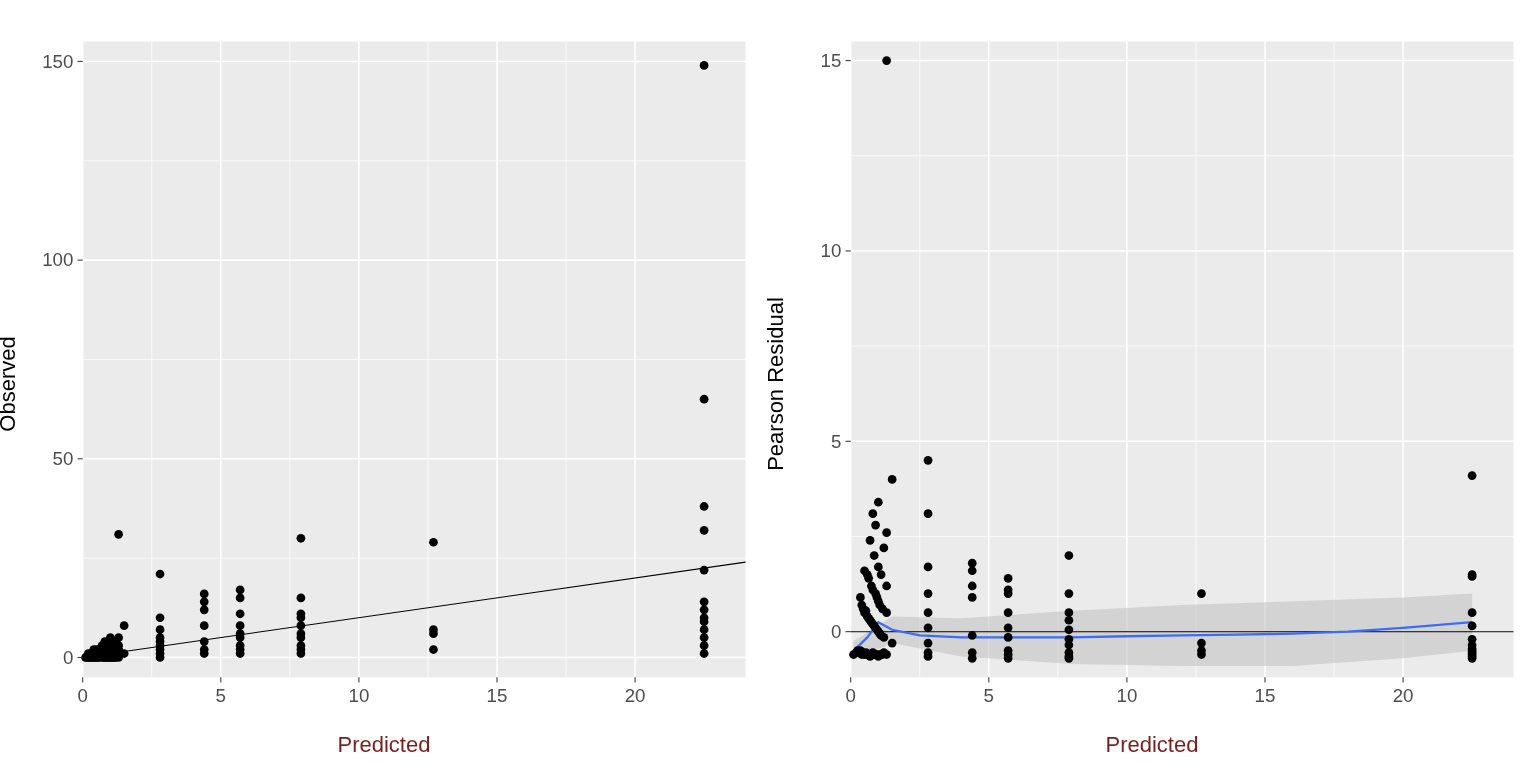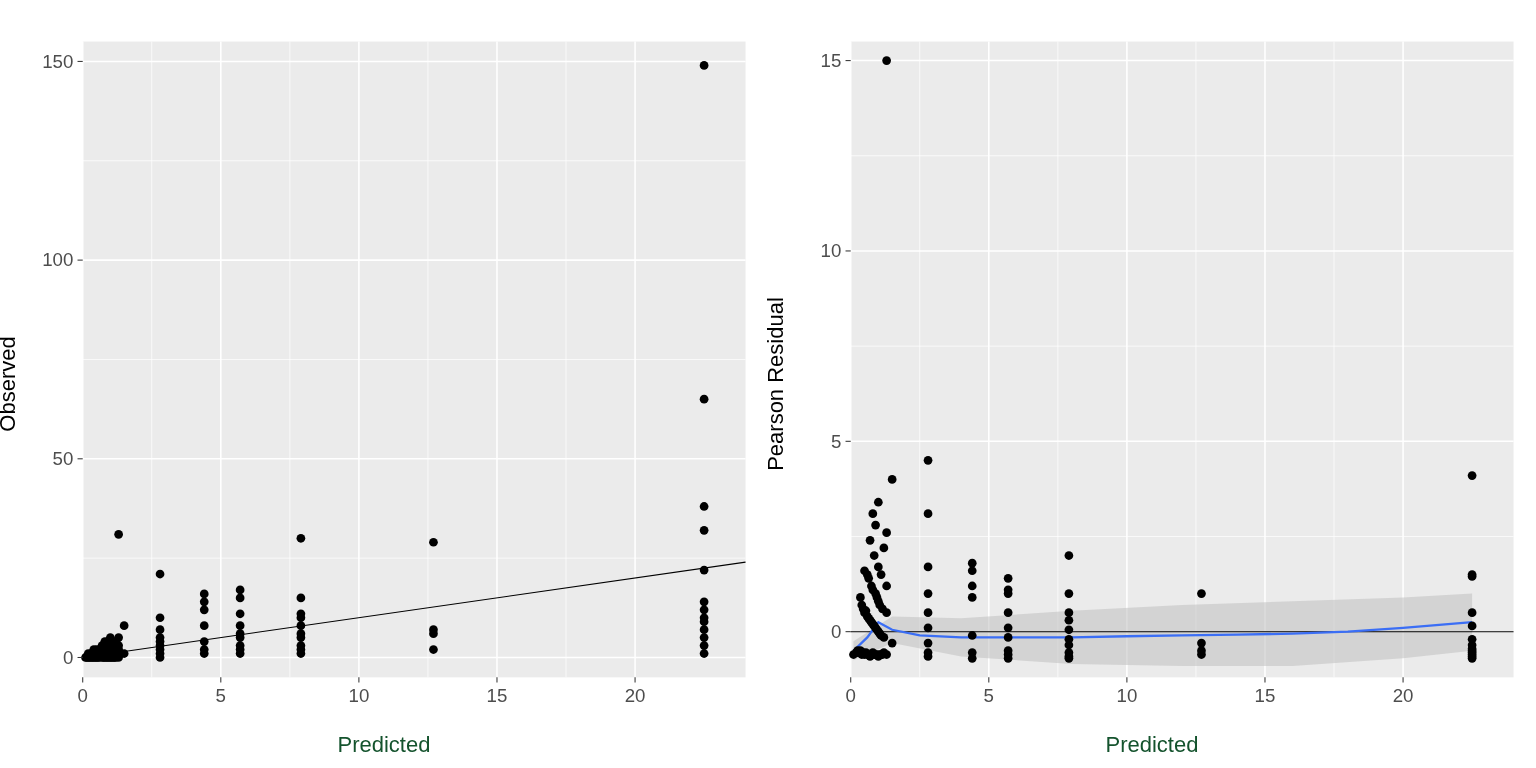--- a/index.html
+++ b/index.html
@@ -1,19 +1,19 @@
 <!DOCTYPE html>
 <html><head>
 <meta charset="utf-8">
 <style>
   html,body{margin:0;padding:0;background:#fff;font-family:Arial,Helvetica,sans-serif}
   .wrap{display:flex;width:1536px;height:768px}
   .panel{flex:1;position:relative;display:flex;flex-direction:column;padding:20px 10px 10px 10px;box-sizing:border-box}
   .ytitle{position:absolute;left:8px;top:50%;transform:translate(-50%,-50%) rotate(-90deg);font-size:22px;color:#000;white-space:nowrap}
-  .xtitle{text-align:center;font-size:22px;color:#14532d;margin-top:4px}
+  .xtitle{text-align:center;font-size:22px;color:#7f1d1d;margin-top:4px}
   svg{flex:1;width:100%;height:100%}
   .plotbg{fill:#ebebeb}
   .gmaj{stroke:#fff;stroke-width:1.5}
   .gmin{stroke:#fff;stroke-width:0.7}
   .ticklab{font-size:18px;fill:#4d4d4d}
   .tick{stroke:#333;stroke-width:1}
   .pt{fill:#000}
   .ref{stroke:#000;stroke-width:1;fill:none}
   .loess{stroke:#3b6ef5;stroke-width:2.2;fill:none}
   .band{fill:#bfbfbf;opacity:0.55}

